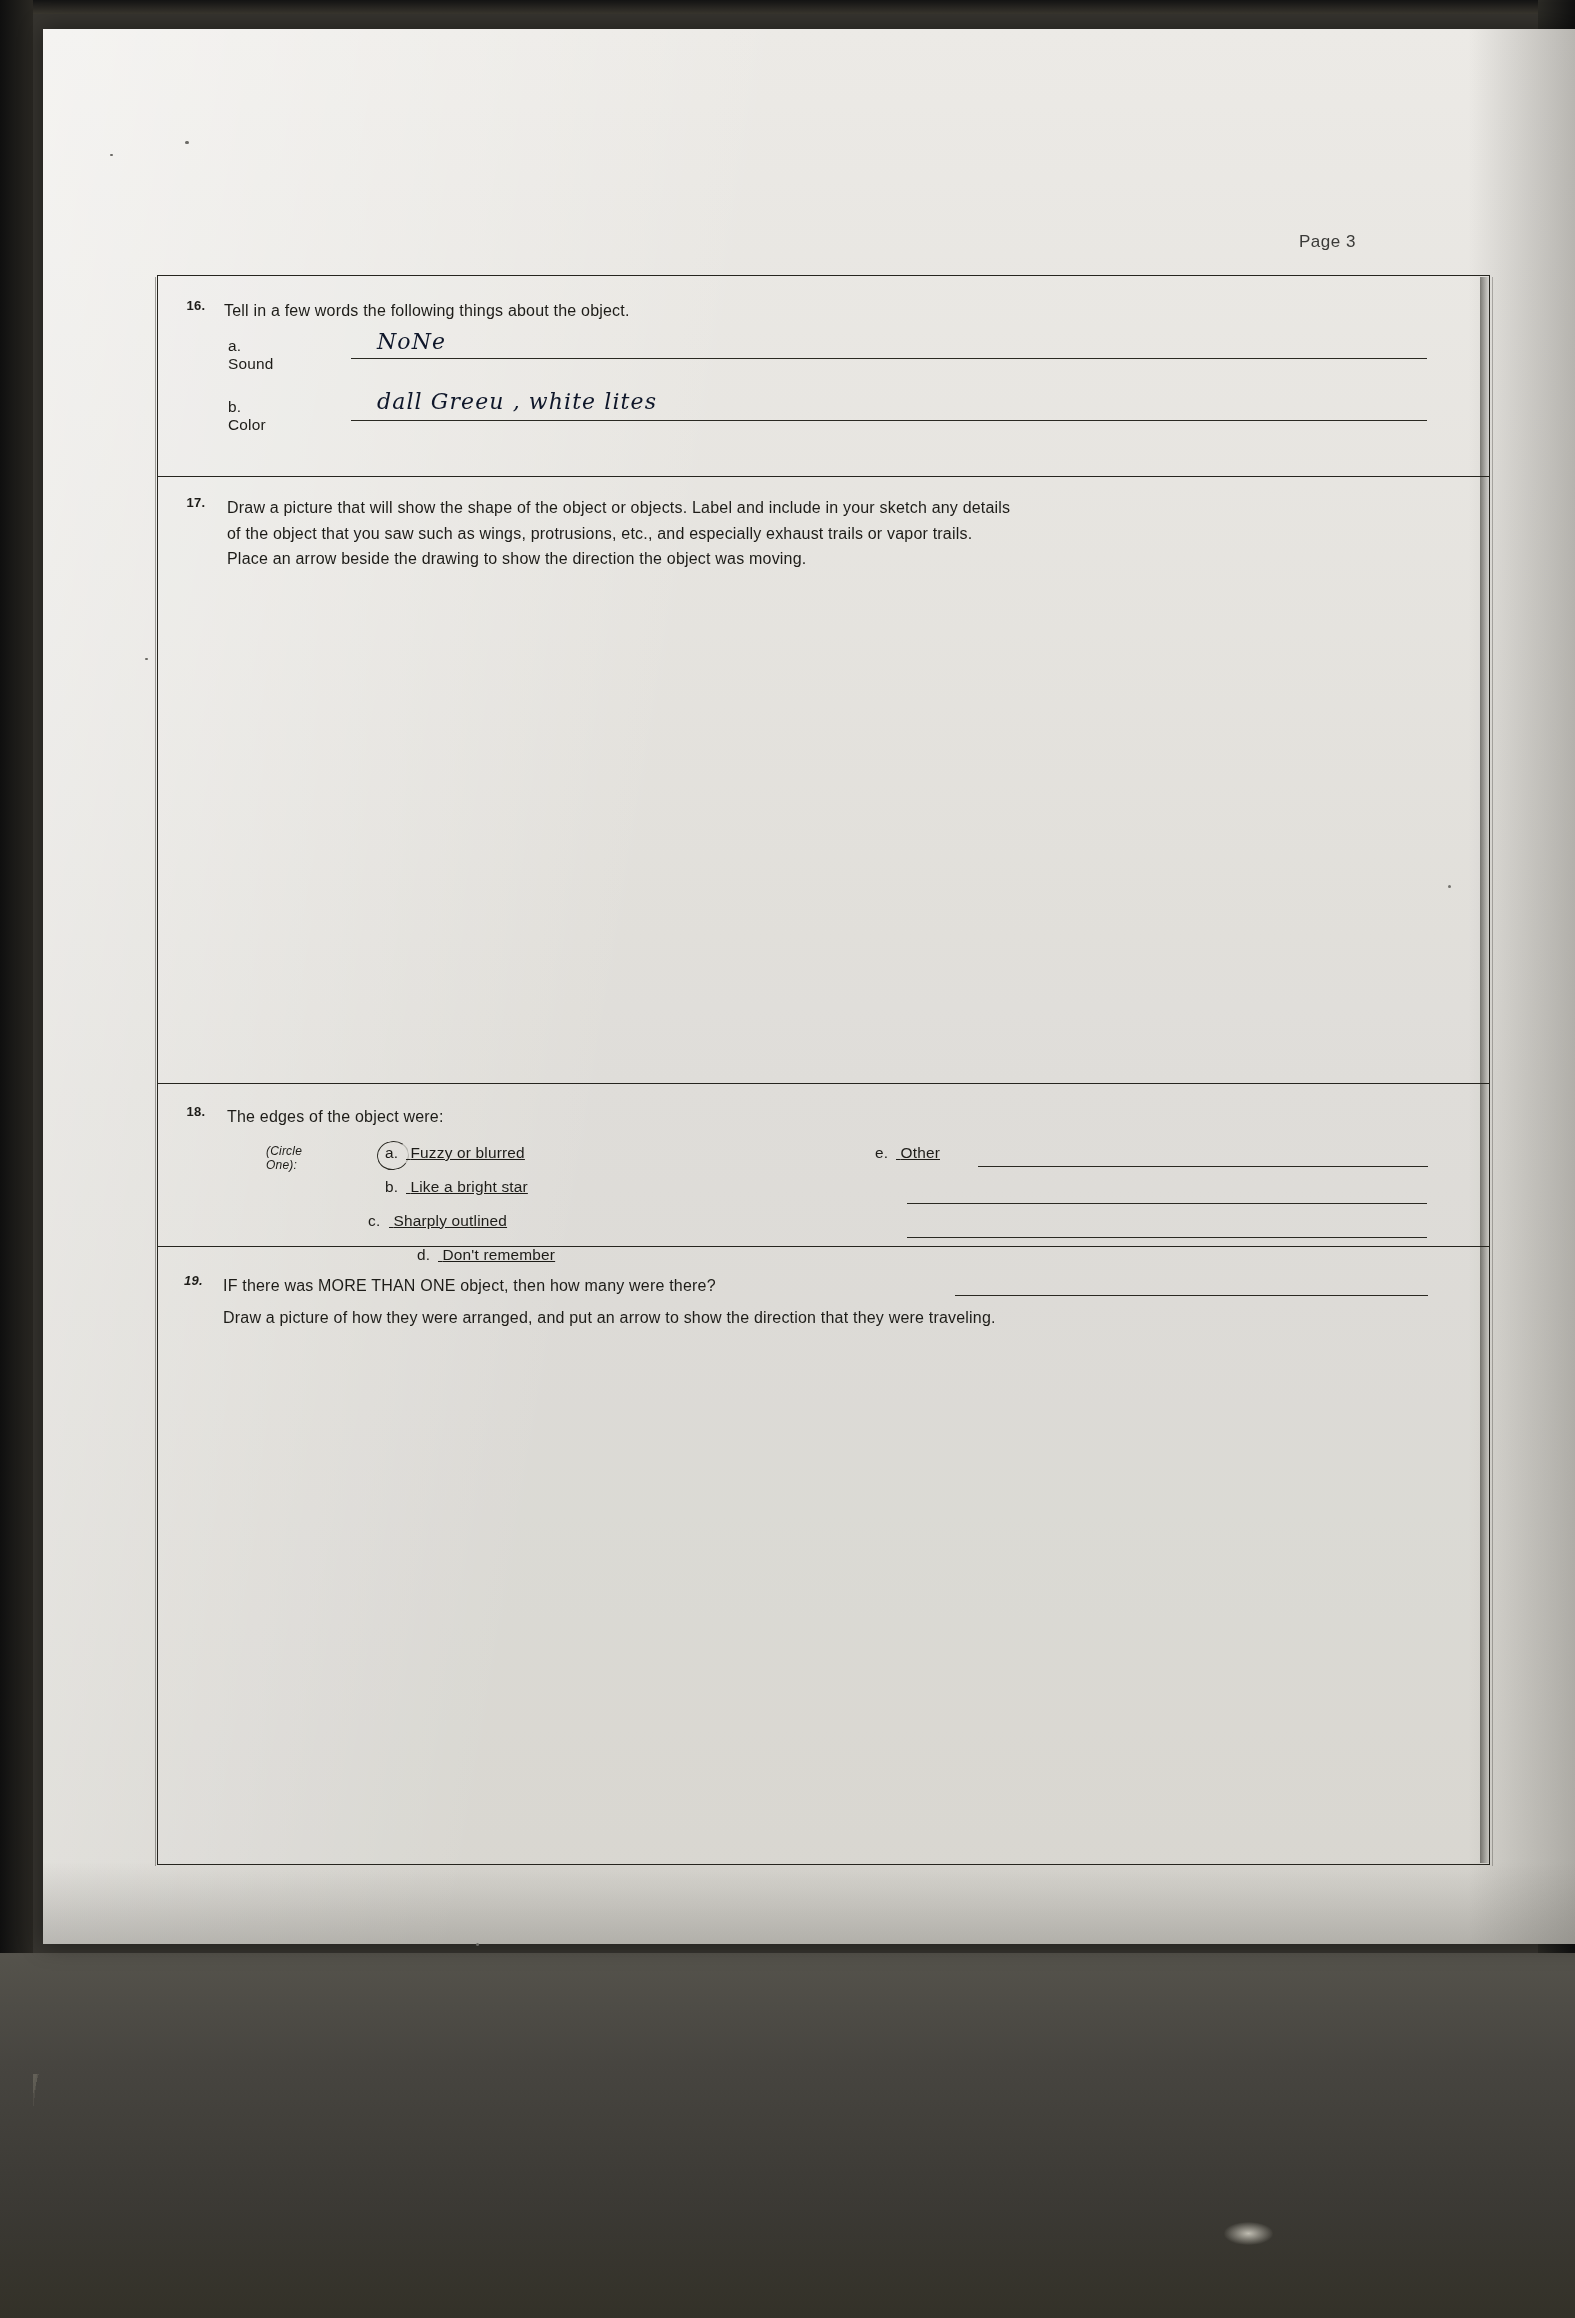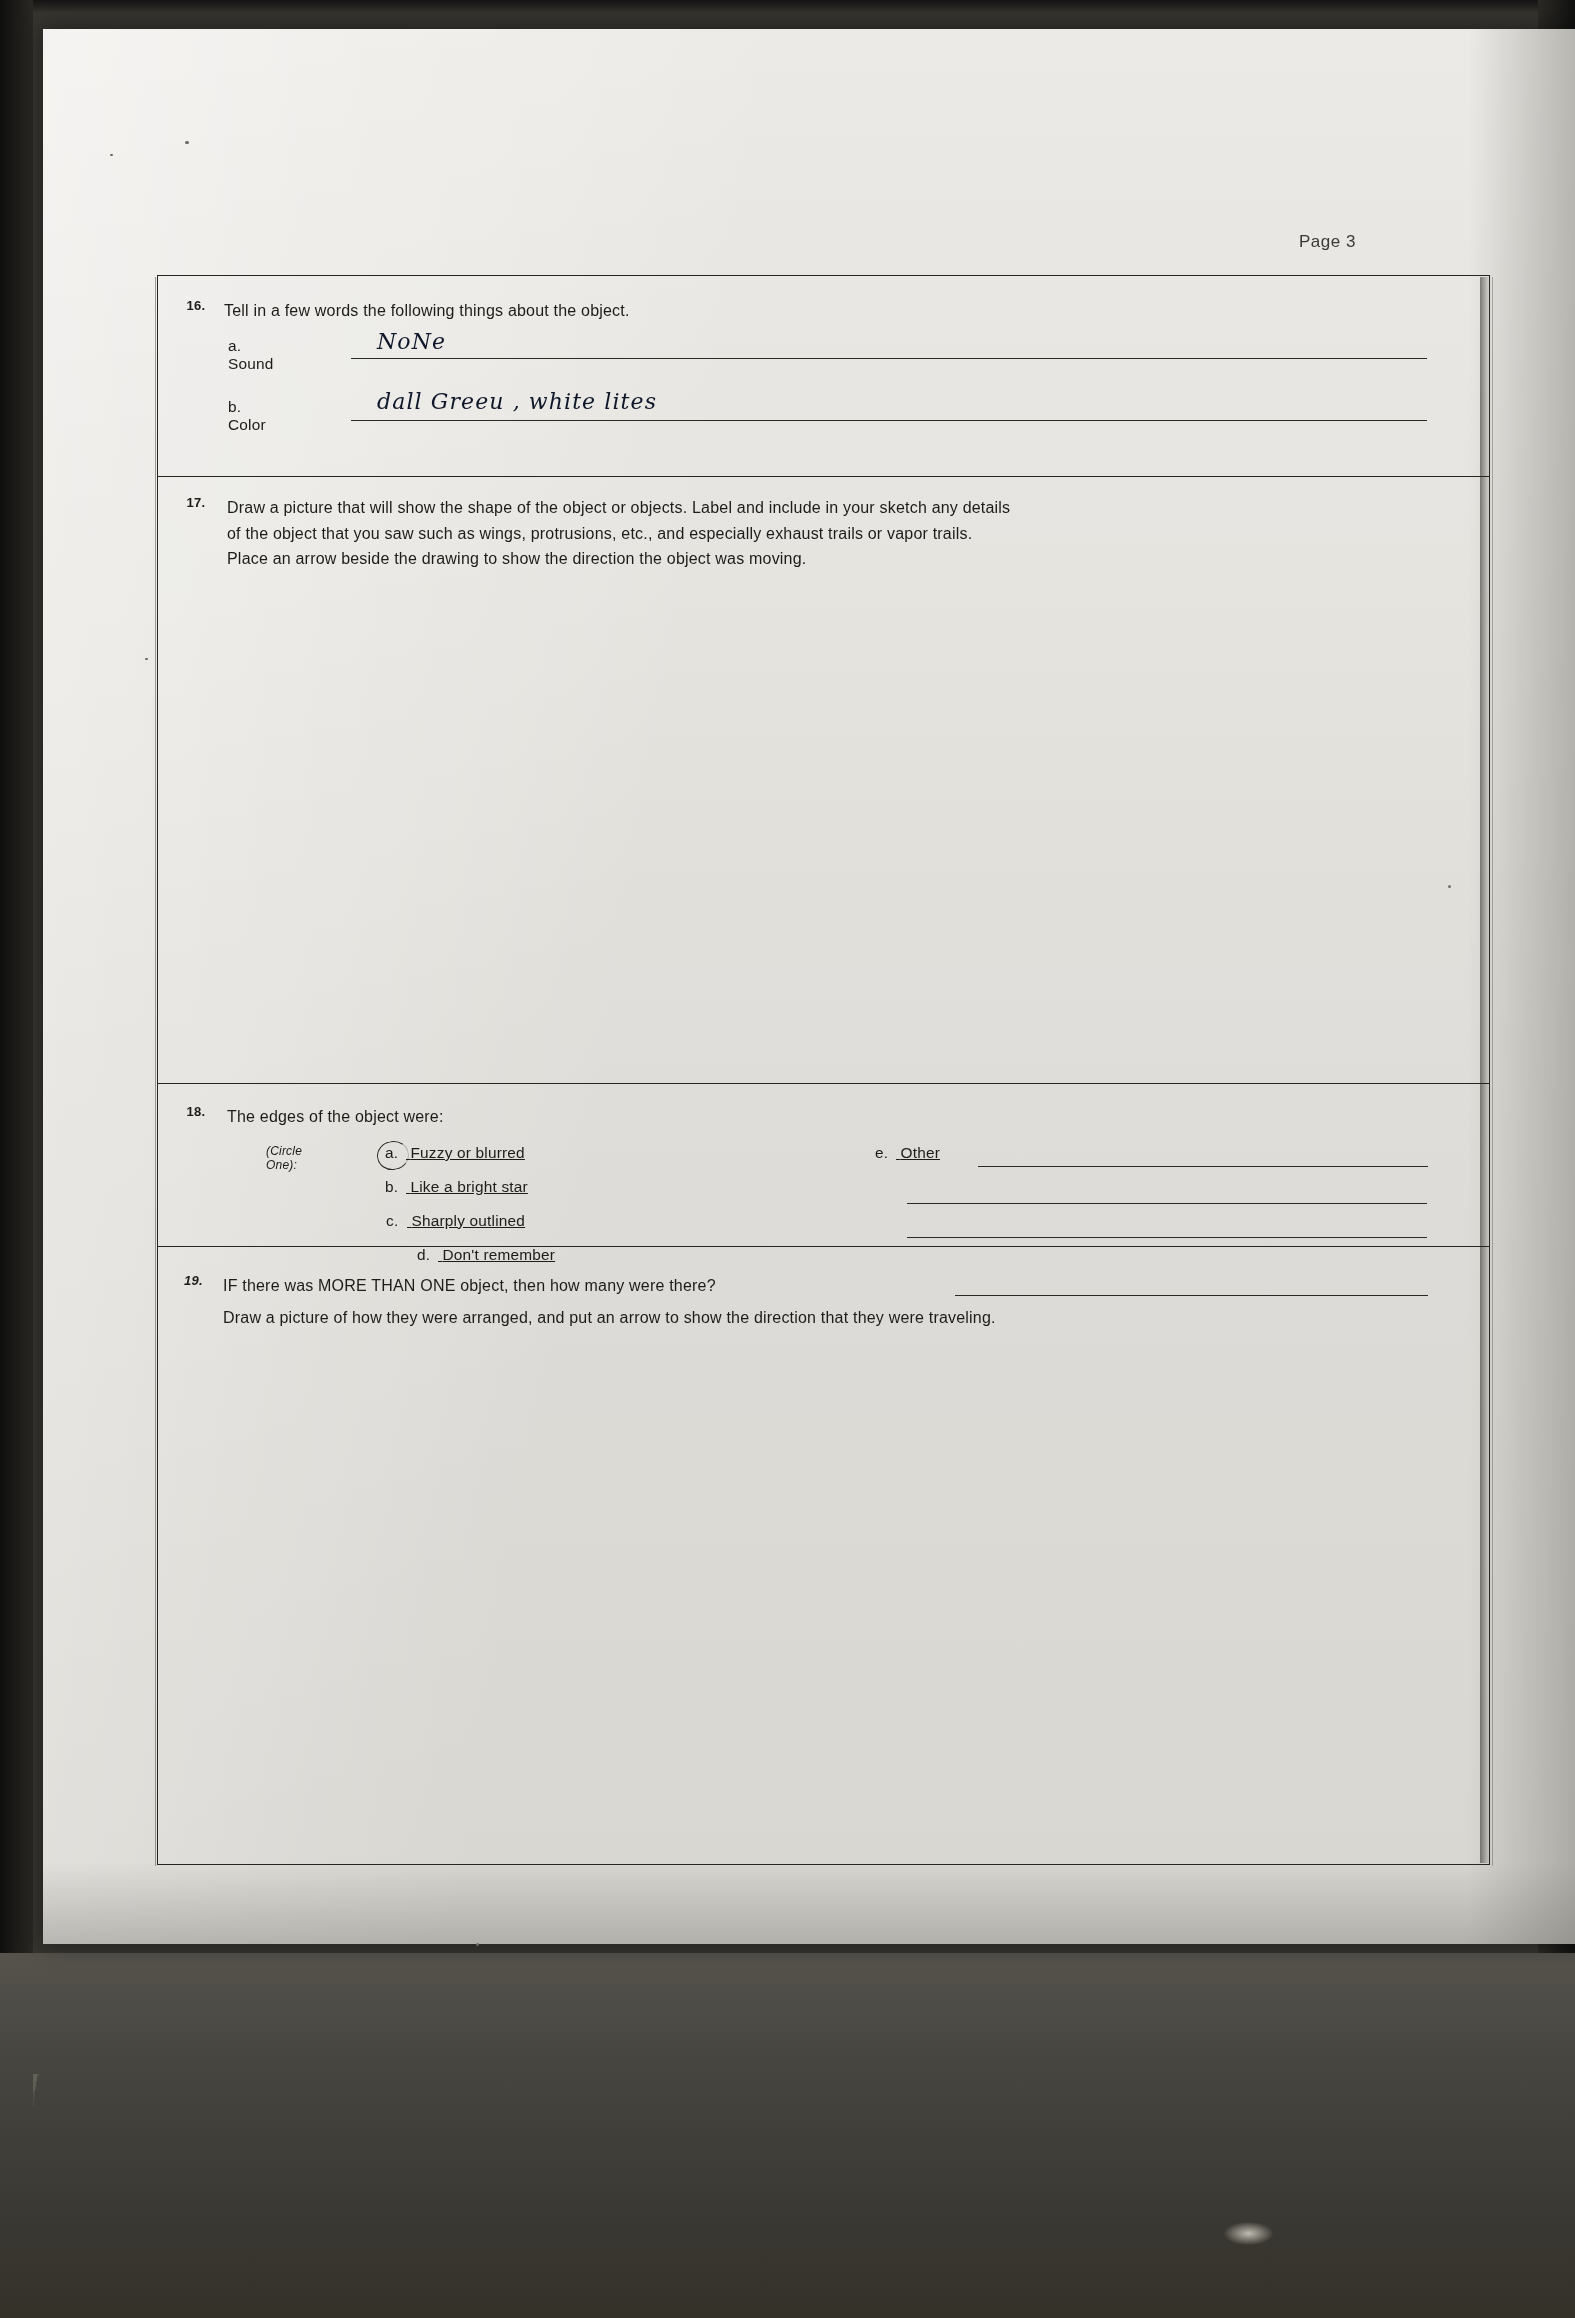--- a/index.html
+++ b/index.html
@@ -293,21 +293,21 @@
       <div id="circled-a" style="left:219px; top:865px;"></div>
 
       <div class="choice" style="left:227px; top:868px;">
         <span class="choice-letter">a.</span>
         <span>Fuzzy or blurred</span>
       </div>
       <div class="choice" style="left:227px; top:902px;">
         <span class="choice-letter">b.</span>
         <span>Like a bright star</span>
       </div>
-      <div class="choice" style="left:228px; top:936px;">
+      <div class="choice" style="left:210px; top:936px;">
         <span class="choice-letter">c.</span>
         <span>Sharply outlined</span>
       </div>
       <div class="choice" style="left:227px; top:970px;margin-left:32px;">
         <span class="choice-letter">d.</span>
         <span>Don't remember</span>
       </div>
 
       <div class="choice" style="left:717px; top:868px;">
         <span class="choice-letter">e.</span>

